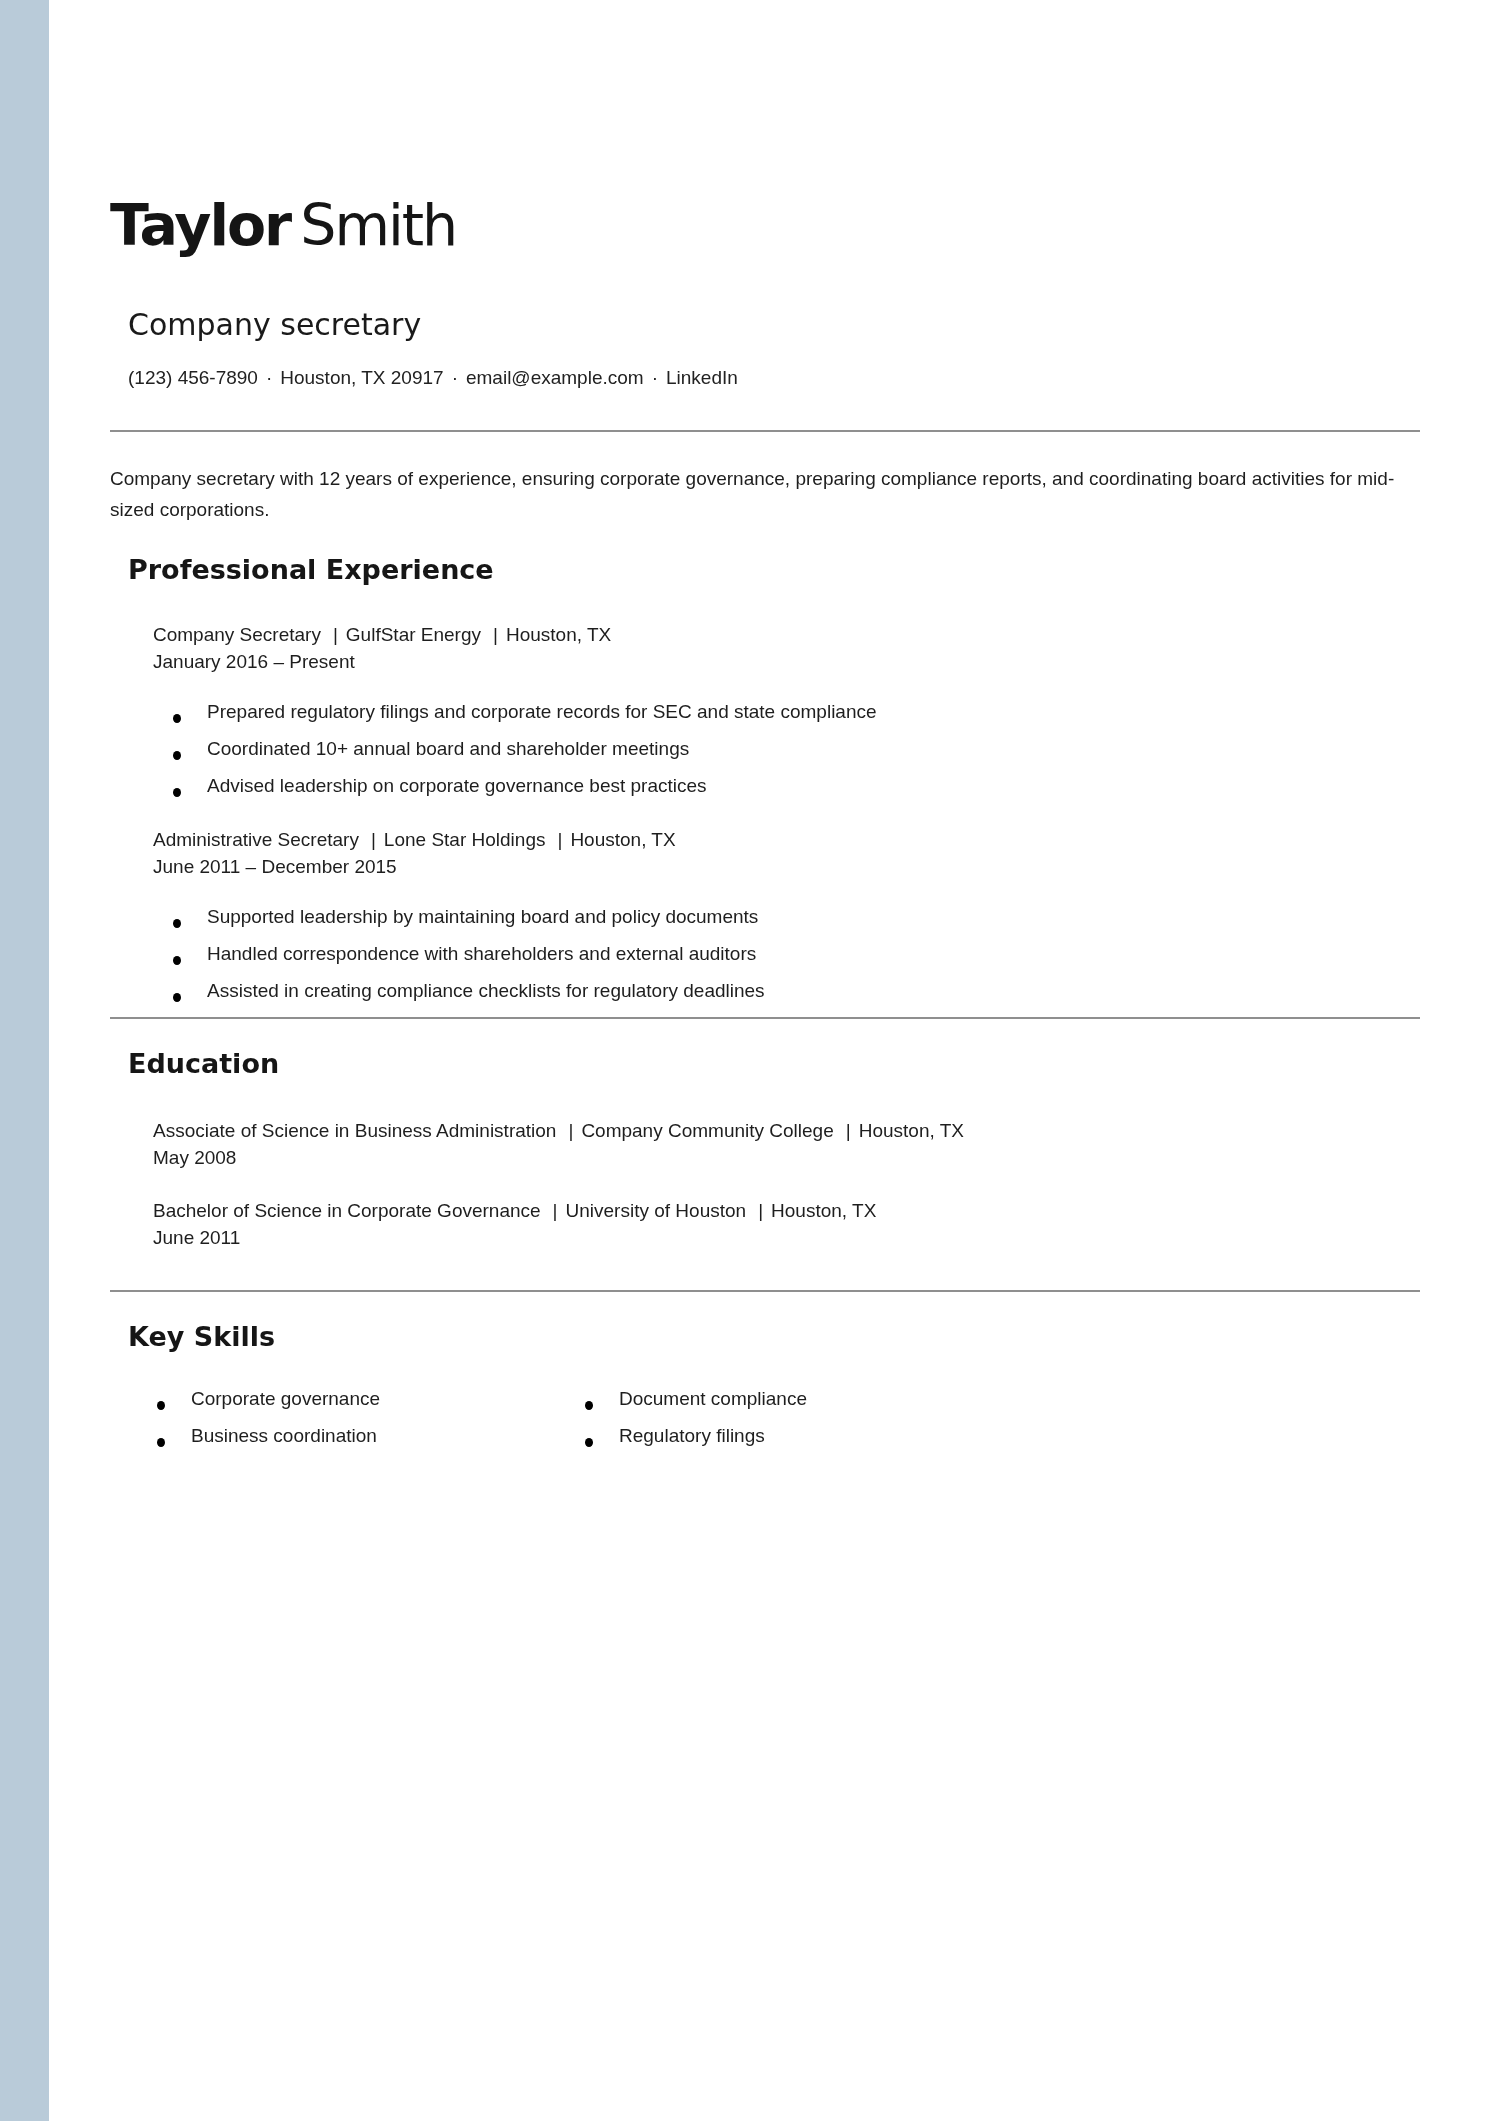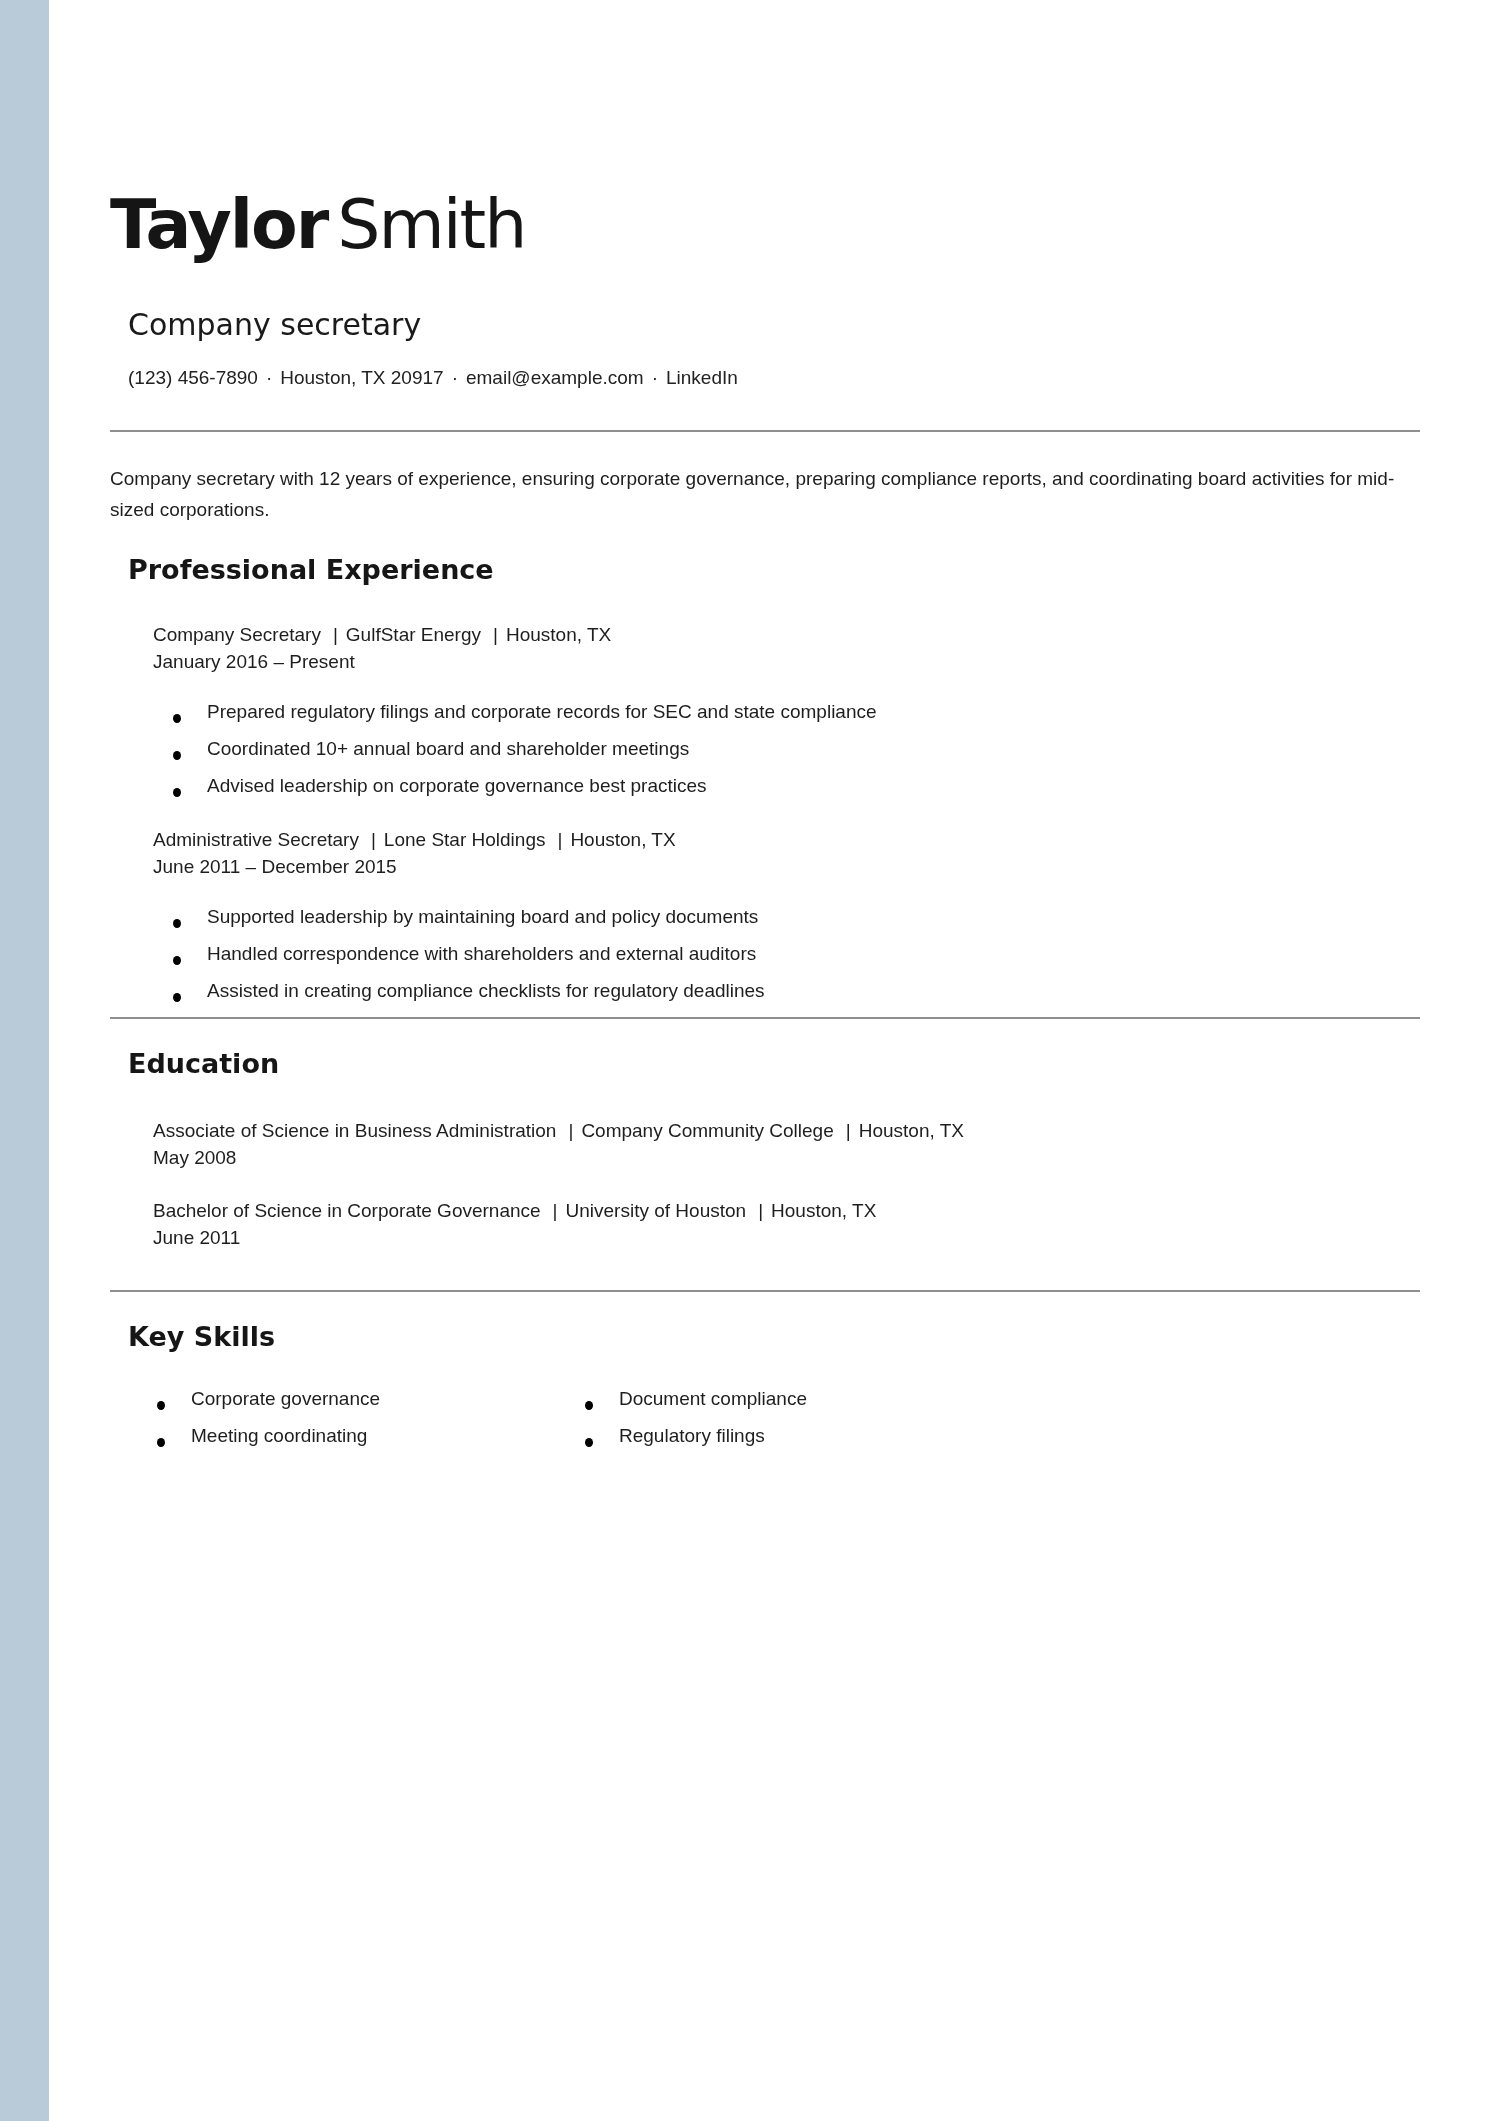--- a/index.html
+++ b/index.html
@@ -26,21 +26,21 @@
   .page {
     position: absolute;
     left: 110px;
     top: 0;
     width: 1310px;
   }
   
   h1.name {
     margin-top: 180px;
     font-family: "DejaVu Sans", sans-serif;
-    font-size: 68px;
+    font-size: 57px;
     line-height: 90px;
     letter-spacing: -2px;
     color: #151515;
     white-space: nowrap;
   }
   h1.name .first { font-weight: 800; }
   h1.name .last  { font-weight: 400; margin-left: 10px; }
   .subtitle {
     margin-top: 36px;
     padding-left: 18px;
@@ -216,21 +216,21 @@
       <div class="skills-col-1">
         <ul class="bullets">
 
             <li>
               <span class="dot-bullet"></span>
               <span>Corporate governance</span>
             </li>
 
             <li>
               <span class="dot-bullet"></span>
-              <span>Meeting coordinating</span>
+              <span>Business coordination</span>
             </li>
           </ul>
       </div>
       <div class="skills-col-2">
         <ul class="bullets">
 
             <li>
               <span class="dot-bullet"></span>
               <span>Document compliance</span>
             </li>

